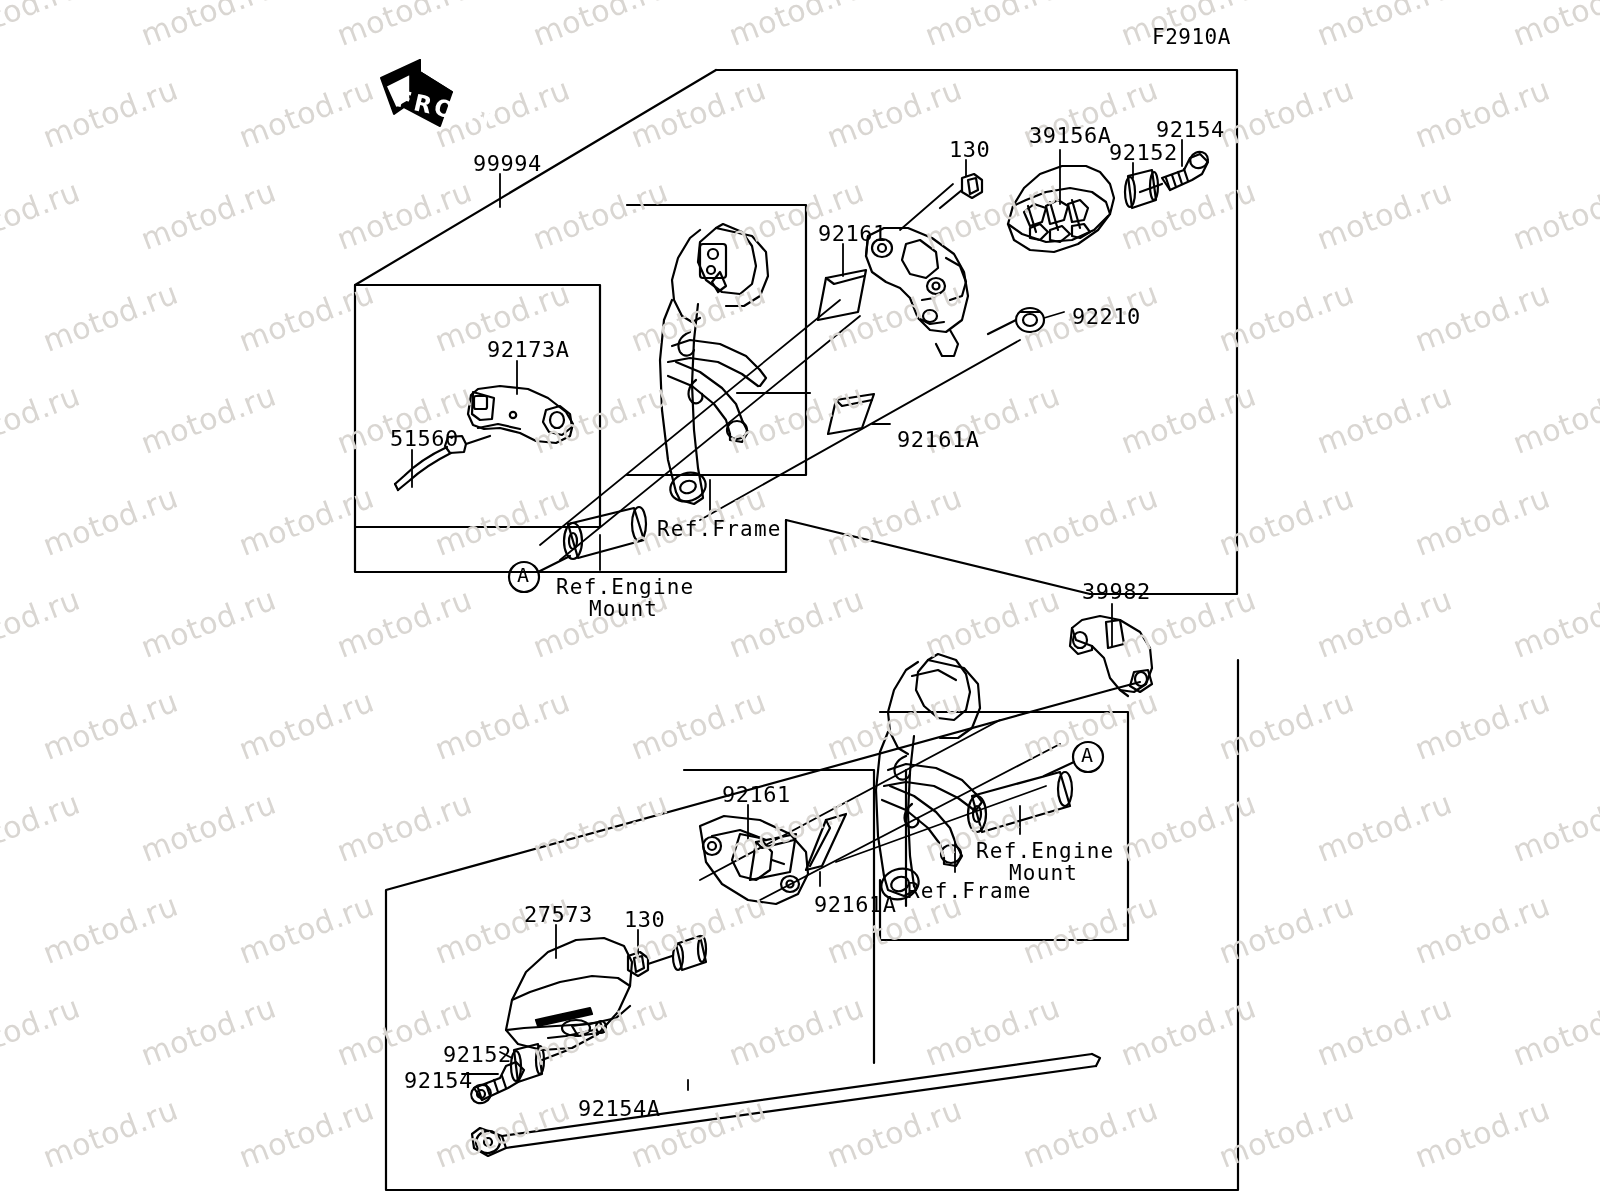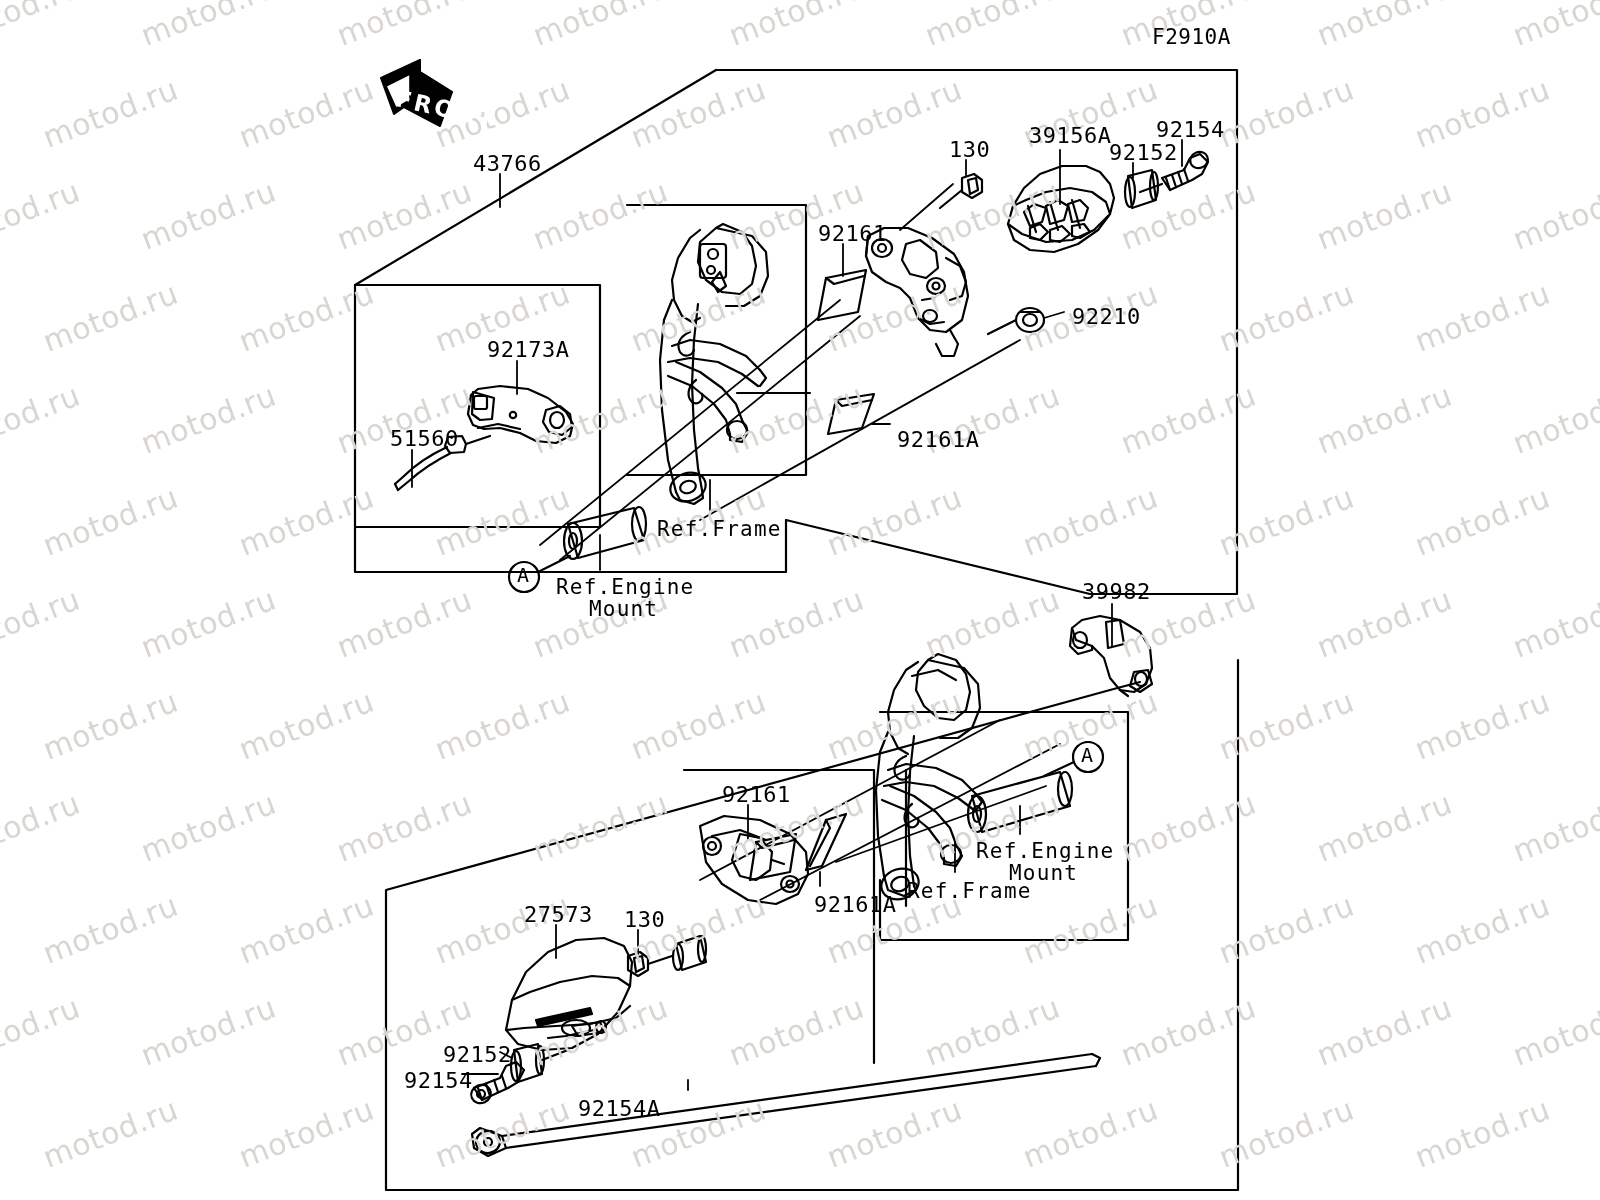--- a/index.html
+++ b/index.html
@@ -592,21 +592,21 @@
   <div id="labels-layer">
 
     <div class="lbl code" style="left:1152px; top:26px;">F2910A</div>
 
     <div class="front-text" style="left:399px; top:85px;">FRONT</div>
 
     <div class="lbl" style="left:517px; top:565px; font-size:20px;">A</div>
     <div class="lbl" style="left:1081px; top:745px; font-size:20px;">A</div>
 
     <div id="upper-labels">
-        <div class="lbl " style="left: 473px; top: 152px;">43766</div>
+        <div class="lbl " style="left: 473px; top: 152px;">99994</div>
         <div class="lbl " style="left: 949px; top: 138px;">130</div>
         <div class="lbl " style="left: 1029px; top: 124px;">39156A</div>
         <div class="lbl " style="left: 1109px; top: 141px;">92152</div>
         <div class="lbl " style="left: 1156px; top: 118px;">92154</div>
         <div class="lbl " style="left: 818px; top: 222px;">92161</div>
         <div class="lbl " style="left: 1072px; top: 305px;">92210</div>
         <div class="lbl " style="left: 487px; top: 338px;">92173A</div>
         <div class="lbl " style="left: 390px; top: 427px;">51560</div>
         <div class="lbl " style="left: 897px; top: 428px;">92161A</div>
       </div>

